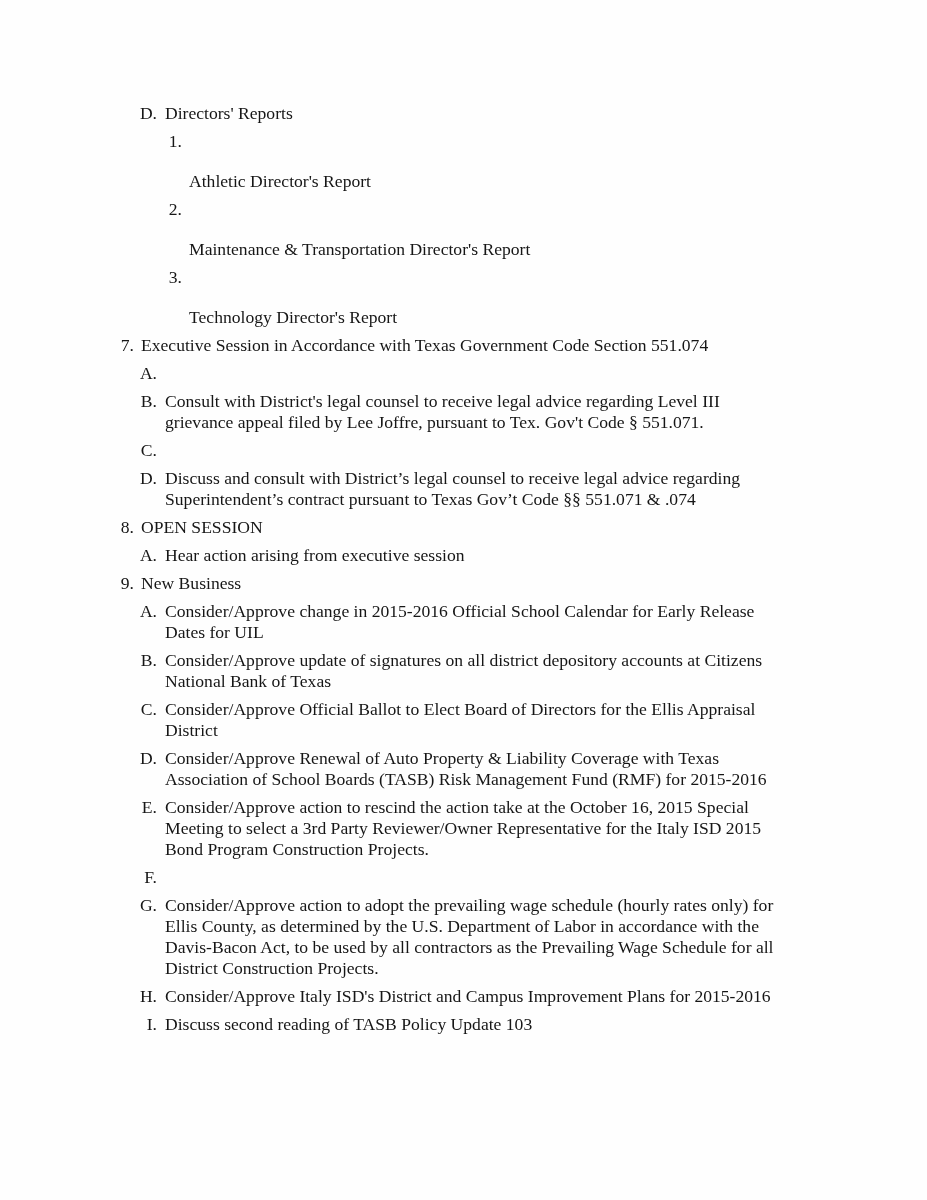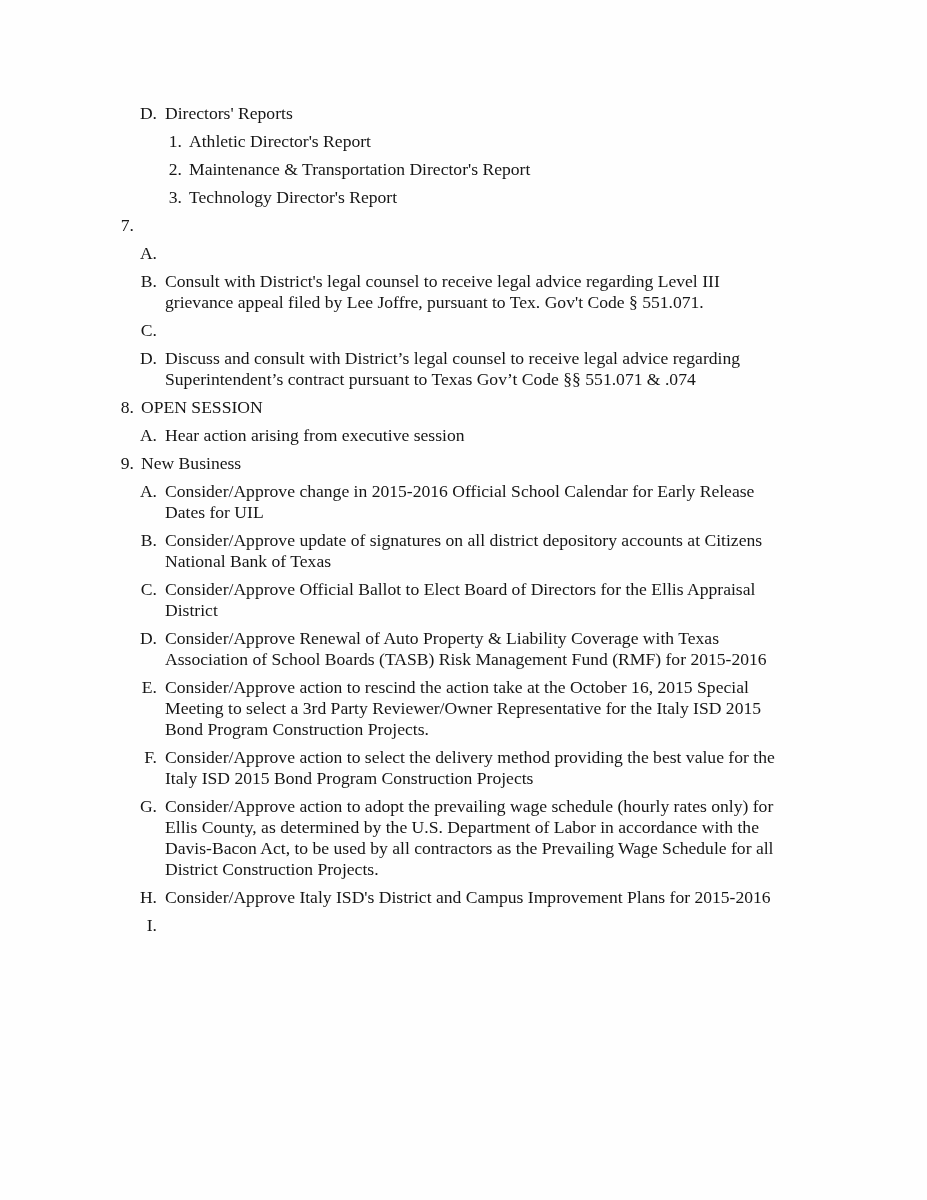--- a/index.html
+++ b/index.html
@@ -40,21 +40,21 @@
   }
   .item .text {
     margin-left: 7px;
   }
   
   .item.level-1 { padding-left: 108px; }
   .item.level-2 { padding-left: 131px; }
   .item.level-3 { padding-left: 156px; }
   .item.level-1 .text { max-width: 618px; }
   .item.level-2 .text { max-width: 613px; margin-left: 8px; }
-  .item.level-3 .text { max-width: 590px; }
+  .item.level-3 .text { max-width: 590px; margin-top: 40px; }
 </style>
 </head>
 <body>
 
 <div class="page">
   <ol class="agenda">
       <li class="item level-2">
     <span class="marker">D.</span>
     <span class="text">Directors' Reports</span>
   </li>
@@ -65,20 +65,21 @@
       <li class="item level-3">
     <span class="marker">2.</span>
     <span class="text">Maintenance &amp; Transportation Director's Report</span>
   </li>
       <li class="item level-3">
     <span class="marker">3.</span>
     <span class="text">Technology Director's Report</span>
   </li>
       <li class="item level-1">
     <span class="marker">7.</span>
+    <span class="text">Executive Session in Accordance with Texas Government Code Section 551.074</span>
   </li>
       <li class="item level-2">
     <span class="marker">A.</span>
   </li>
       <li class="item level-2">
     <span class="marker">B.</span>
     <span class="text">Consult with District's legal counsel to receive legal advice regarding Level III grievance appeal filed by Lee Joffre, pursuant to Tex. Gov't Code § 551.071.</span>
   </li>
       <li class="item level-2">
     <span class="marker">C.</span>
@@ -114,27 +115,27 @@
       <li class="item level-2">
     <span class="marker">D.</span>
     <span class="text">Consider/Approve Renewal of Auto Property &amp; Liability Coverage with Texas Association of School Boards (TASB) Risk Management Fund (RMF) for 2015-2016</span>
   </li>
       <li class="item level-2">
     <span class="marker">E.</span>
     <span class="text">Consider/Approve action to rescind the action take at the October 16, 2015 Special Meeting to select a 3rd Party Reviewer/Owner Representative for the Italy ISD 2015 Bond Program Construction Projects.</span>
   </li>
       <li class="item level-2">
     <span class="marker">F.</span>
-    <span class="text">Consider/Approve action to select the delivery method providing the best value for the Italy ISD 2015 Bond Program Construction Projects</span>
   </li>
       <li class="item level-2">
     <span class="marker">G.</span>
     <span class="text">Consider/Approve action to adopt the prevailing wage schedule (hourly rates only) for Ellis County, as determined by the U.S. Department of Labor in accordance with the Davis-Bacon Act, to be used by all contractors as the Prevailing Wage Schedule for all District Construction Projects.</span>
   </li>
       <li class="item level-2">
     <span class="marker">H.</span>
     <span class="text">Consider/Approve Italy ISD's District and Campus Improvement Plans for 2015-2016</span>
   </li>
       <li class="item level-2">
     <span class="marker">I.</span>
+    <span class="text">Discuss second reading of TASB Policy Update 103</span>
   </li>
     </ol>
 </div>
 
 </body></html>

